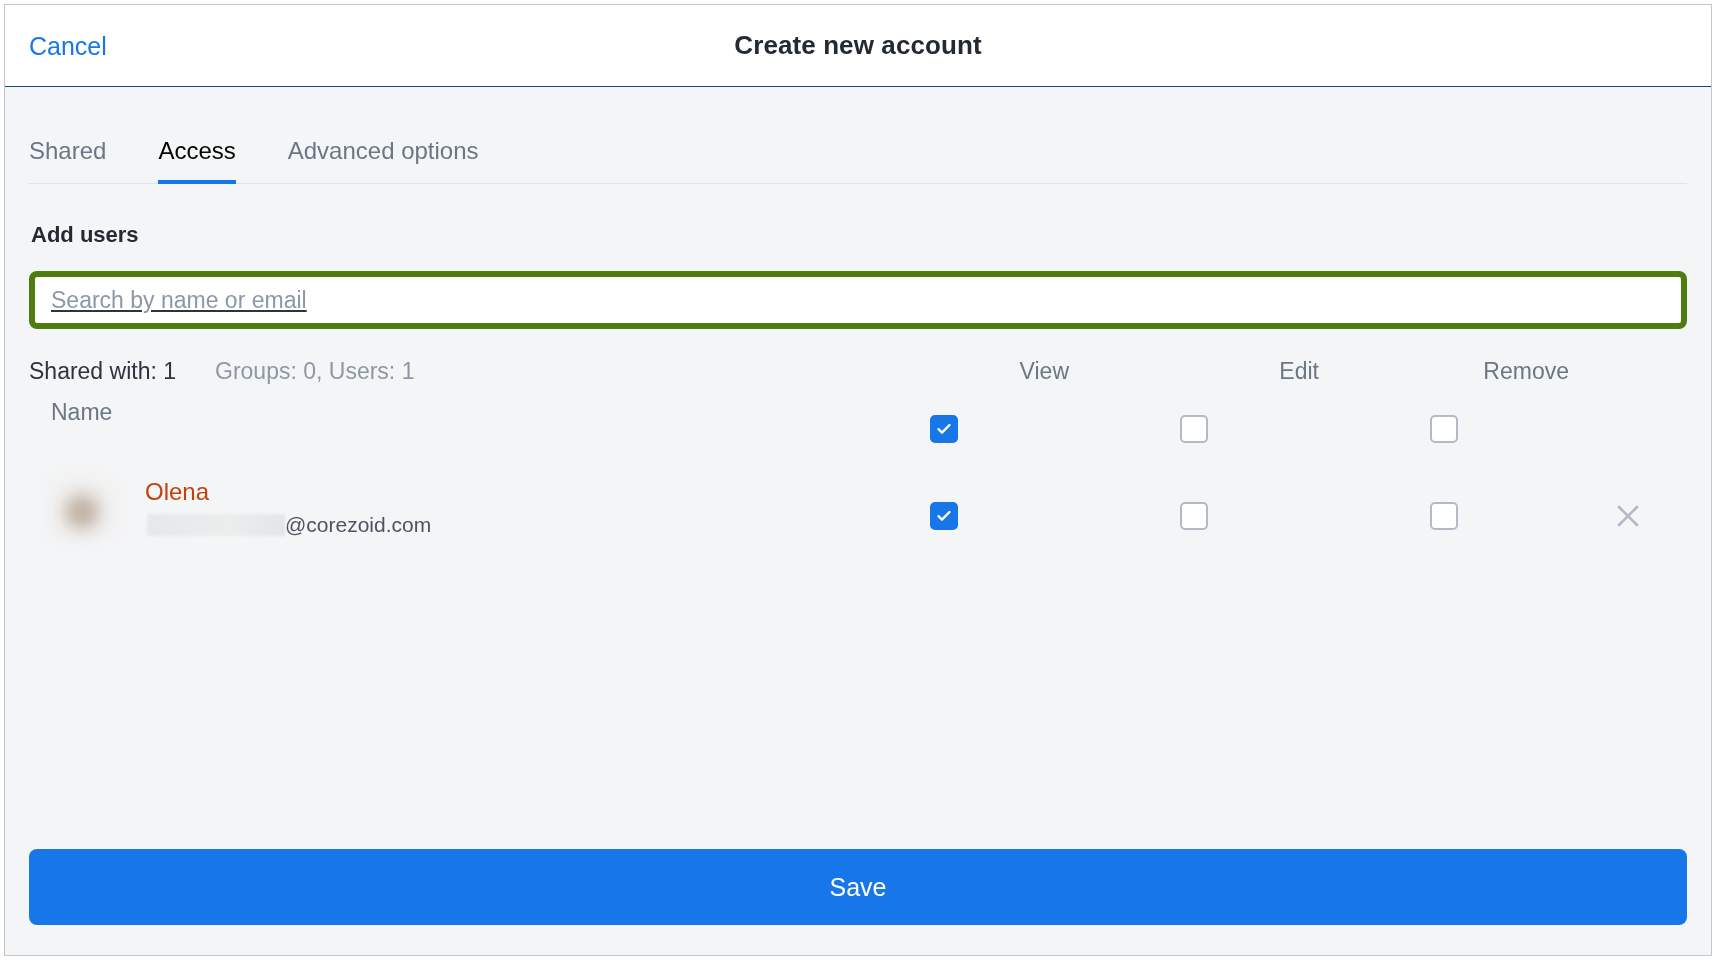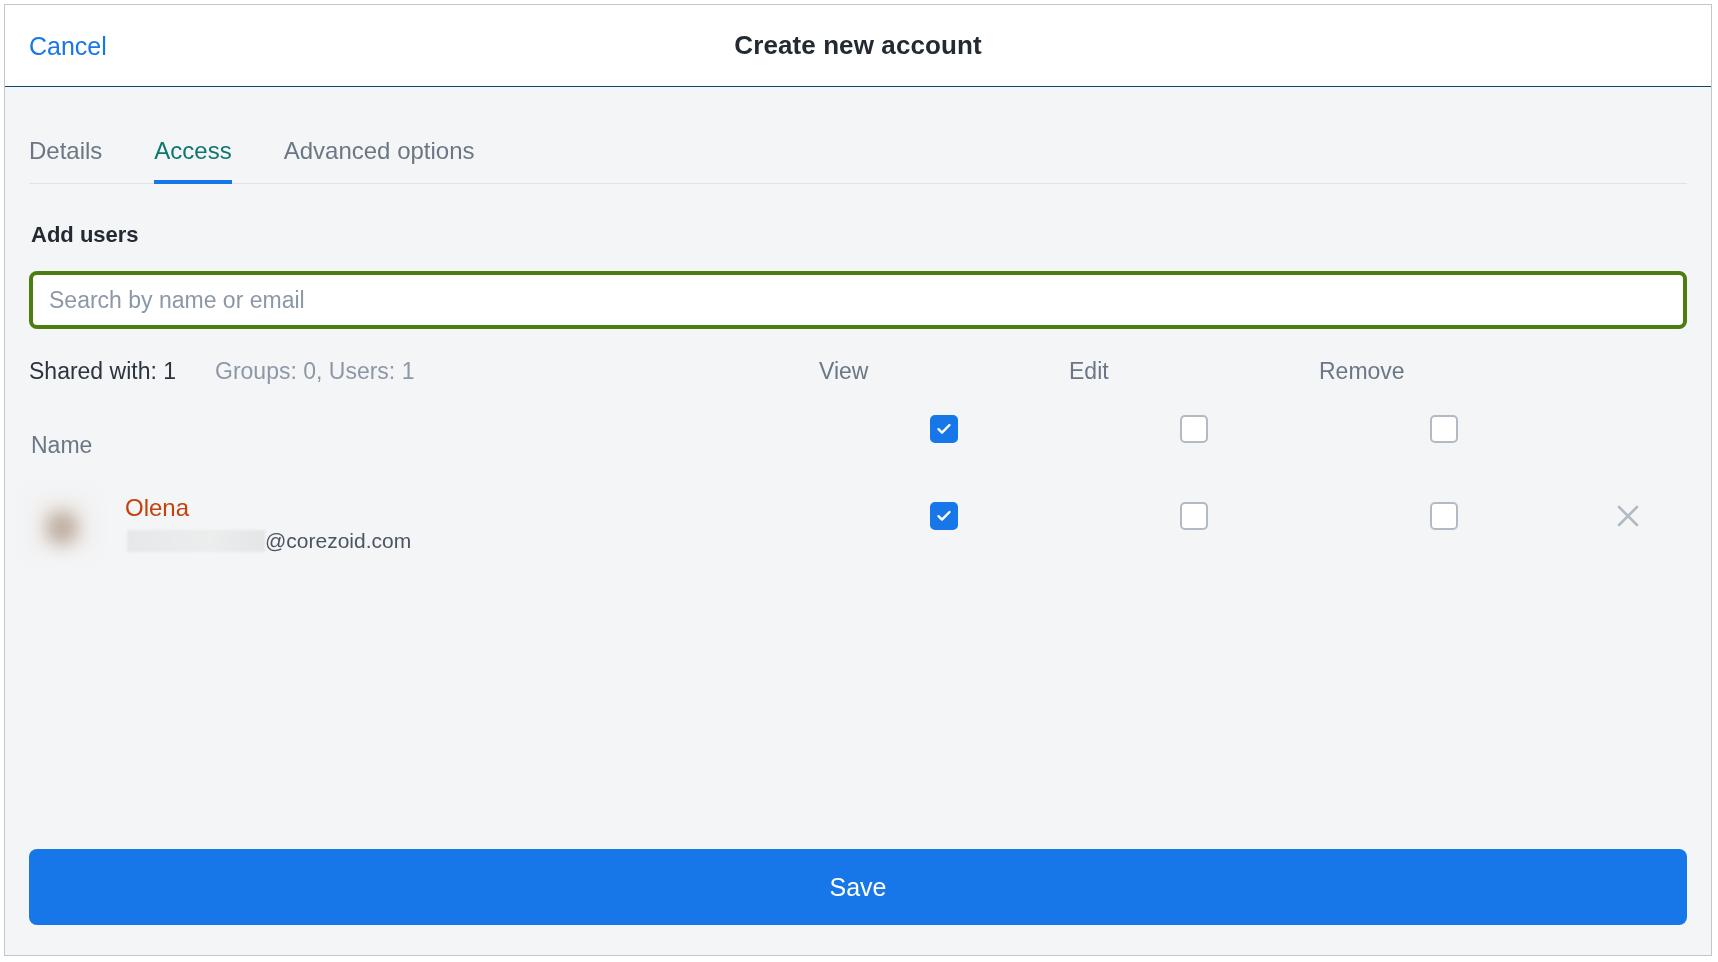--- a/index.html
+++ b/index.html
@@ -91,49 +91,50 @@
     border-bottom: 4px solid transparent;
     margin-bottom: -1px;
     background: none;
     border-top: none;
     border-left: none;
     border-right: none;
     font-family: inherit;
     line-height: 1;
   }
   .tab.active {
-    color: #0f766e;
+    color: #000000;
     border-bottom-color: #1877e8;
     margin-top: 32px;
   }
 
   
   .section-label {
     font-size: 22px;
     font-weight: bold;
     color: #232a32;
     margin: 38px 0 0 2px;
   }
 
   
   .search-wrap {
     margin-top: 23px;
   }
   .search-input {
     width: 100%;
     height: 58px;
     box-sizing: border-box;
-    border: 4px solid #4d7c0f;
+    border: 6px solid #4d7c0f;
     border-radius: 8px;
     background: #ffffff;
     font-size: 23px;
     color: #2c3440;
     padding: 13px 16px;
     font-family: inherit;
     outline: none;
+    text-decoration: underline;
   }
   .search-input::placeholder {
     color: #8d98a6;
   }
 
   
   .meta-row {
     display: flex;
     align-items: center;
     height: 56px;
@@ -155,33 +156,34 @@
     position: absolute;
     right: 0;
     top: 0;
     height: 100%;
     display: flex;
     align-items: center;
   }
   .col-head {
     font-size: 23px;
     color: #6b7785;
-    text-align: left;
+    text-align: right;
     width: 250px;
   }
   .col-spacer {
     width: 118px;
   }
 
   
   .row {
     display: flex;
-    align-items: flex-end;
+    align-items: flex-start;
     position: relative;
     min-height: 60px;
+    margin-left: 20px;
   }
   .row-name {
     font-size: 23px;
     color: #6b7785;
     padding-left: 2px;
   }
   .row-controls {
     position: absolute;
     right: 0;
     top: 0;
@@ -301,21 +303,21 @@
 <div class="window">
 
   <div class="titlebar">
     <button class="cancel-btn">Cancel</button>
     <div class="window-title">Create new account</div>
   </div>
 
   <div class="content">
 
     <div class="tabs">
-      <button class="tab">Details</button>
+      <button class="tab">Shared</button>
       <button class="tab active">Access</button>
       <button class="tab">Advanced options</button>
     </div>
 
     <div class="section-label">Add users</div>
 
     <div class="search-wrap">
       <input class="search-input" type="text" placeholder="Search by name or email" style="">
     </div>
 

